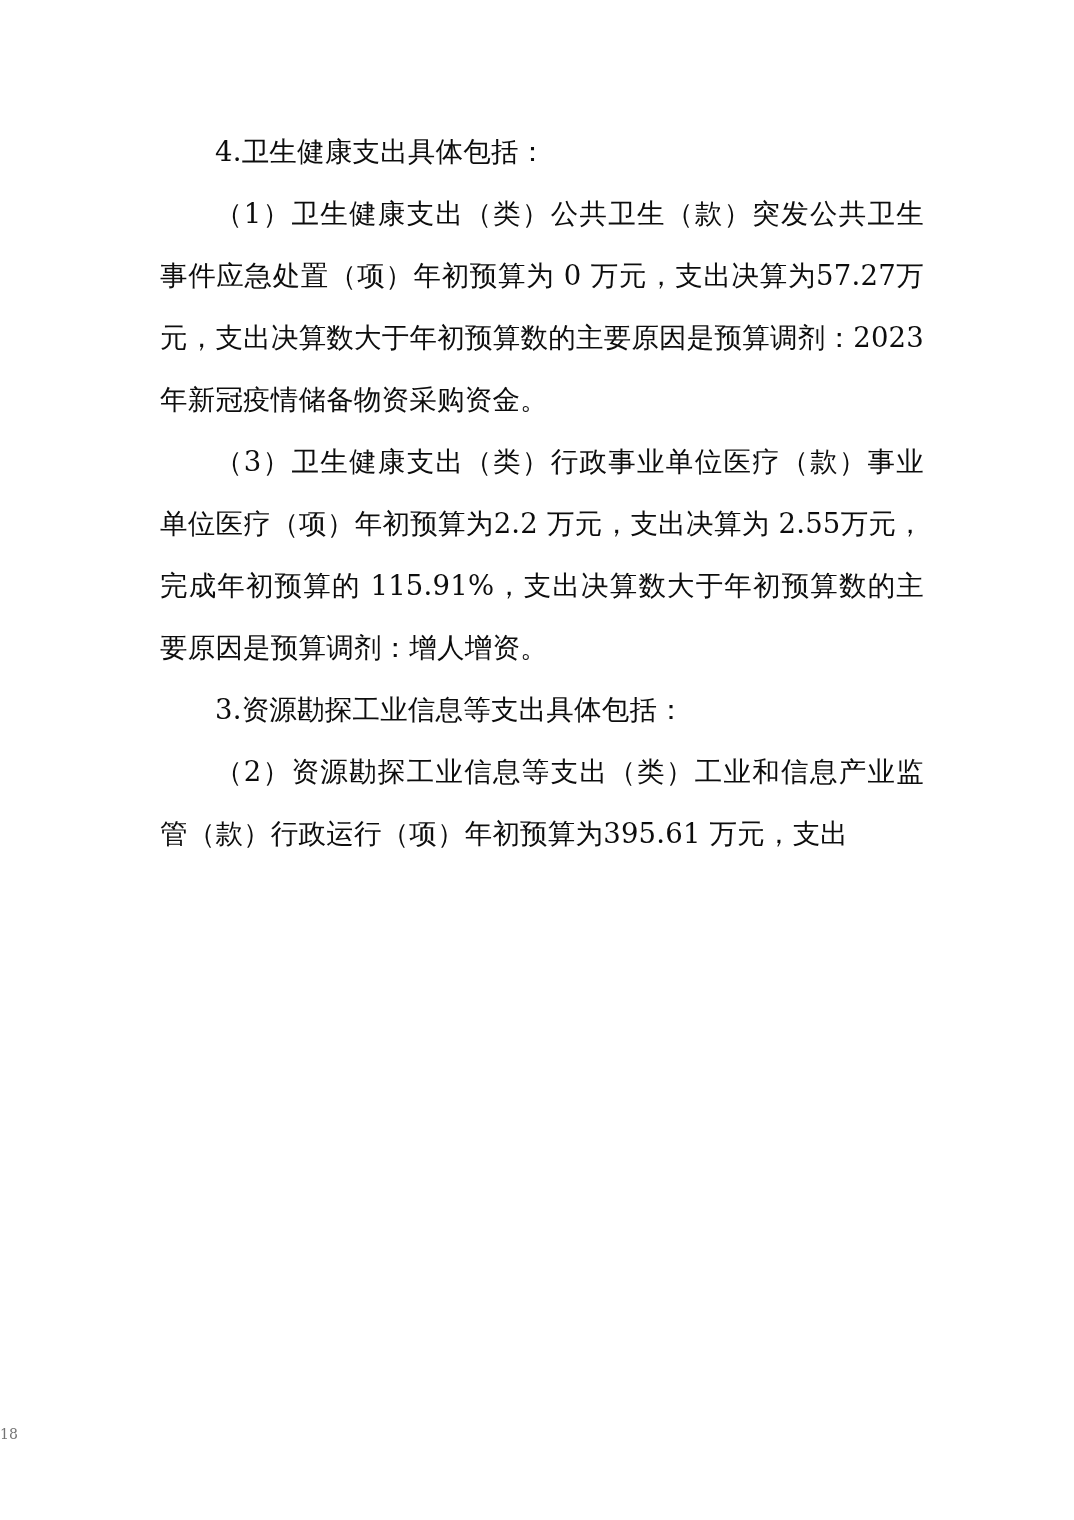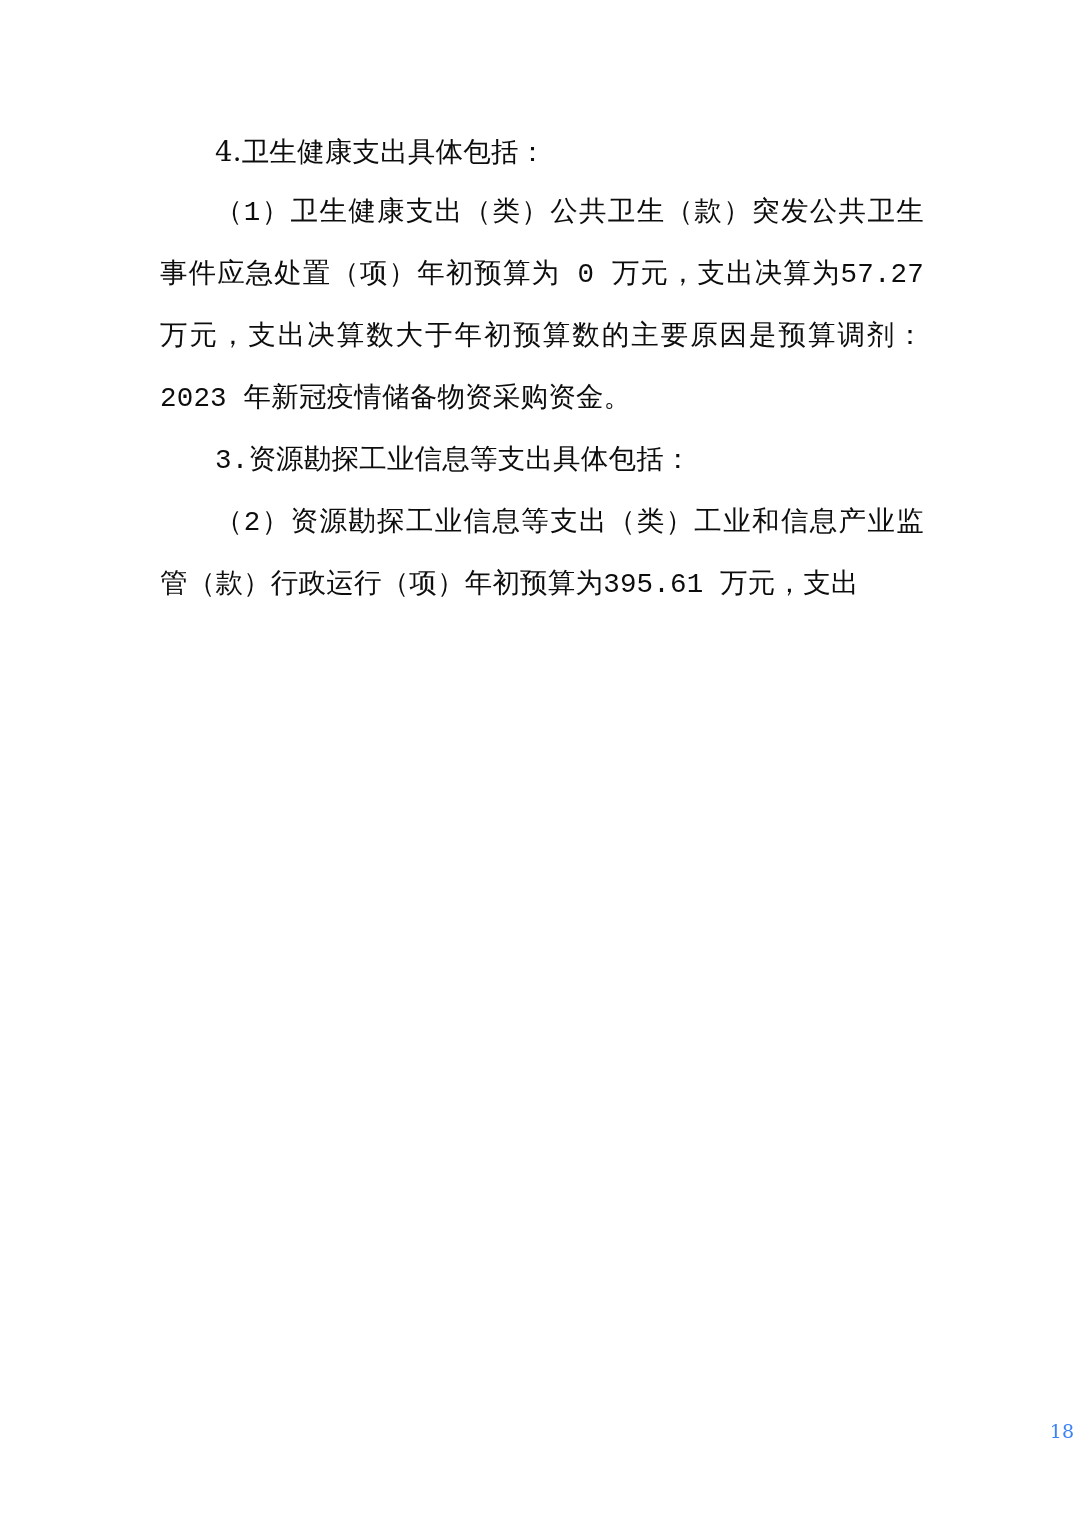--- a/index.html
+++ b/index.html
@@ -28,37 +28,37 @@
     text-justify: inter-ideograph;
     letter-spacing: 0.2px;
   }
   .para {
     margin: 0;
     text-indent: 2em;
     white-space: normal;
   }
   .para + .para {
     margin-top: 0;
-    font-family: Liberation Mono, monospace;
   }
   .page-number {
     position: absolute;
     left: 0;
     right: 0;
     bottom: 78px;
-    text-align: right;
-    font-size: 19px;
+    text-align: left;
+    font-size: 14px;
     font-family: "DejaVu Serif", "Liberation Serif", serif;
-    color: #3b82f6;
+    color: #737373;
   }
 </style>
 </head>
 <body>
 
 <div class="page">
   <div class="body-text">
     <p class="para">4.卫生健康支出具体包括：</p>
     <p class="para">（1）卫生健康支出（类）公共卫生（款）突发公共卫生事件应急处置（项）年初预算为 0 万元，支出决算为57.27万元，支出决算数大于年初预算数的主要原因是预算调剂：2023 年新冠疫情储备物资采购资金。</p>
+    <p class="para">（3）卫生健康支出（类）行政事业单位医疗（款）事业单位医疗（项）年初预算为2.2 万元，支出决算为 2.55万元，完成年初预算的 115.91%，支出决算数大于年初预算数的主要原因是预算调剂：增人增资。</p>
     <p class="para">3.资源勘探工业信息等支出具体包括：</p>
     <p class="para">（2）资源勘探工业信息等支出（类）工业和信息产业监管（款）行政运行（项）年初预算为395.61 万元，支出</p>
   </div>
   <div class="page-number">18</div>
 </div>
 
 </body></html>

